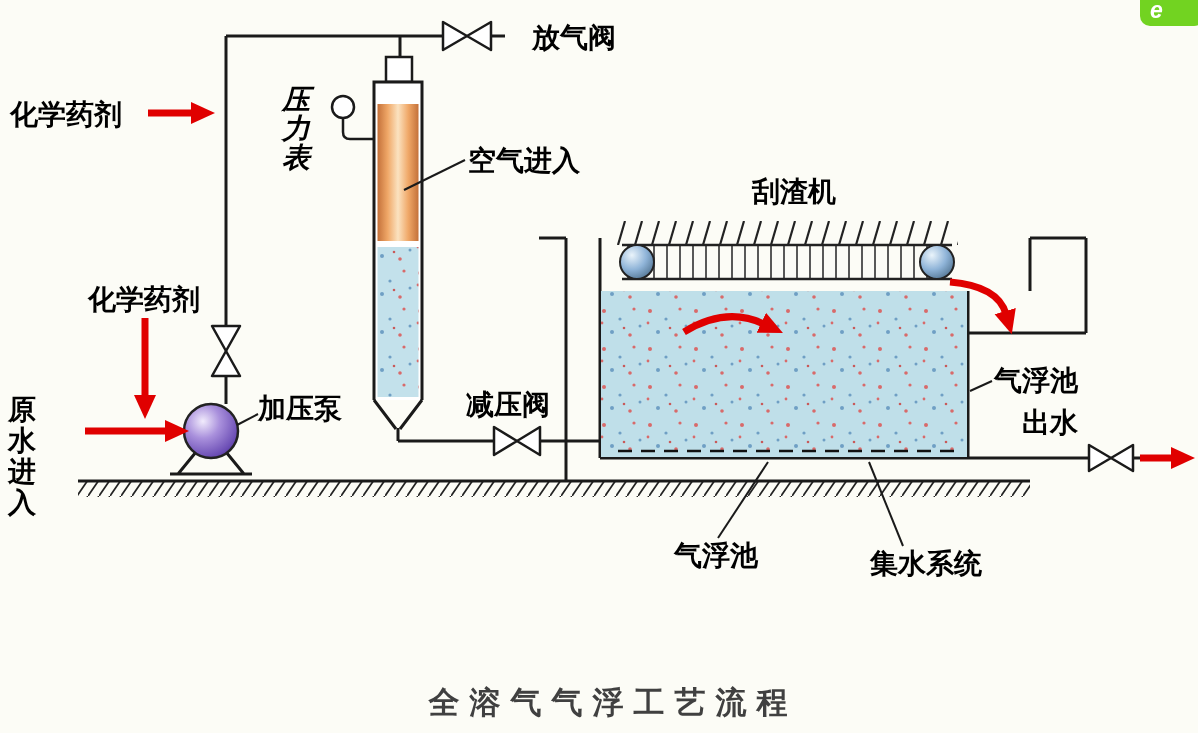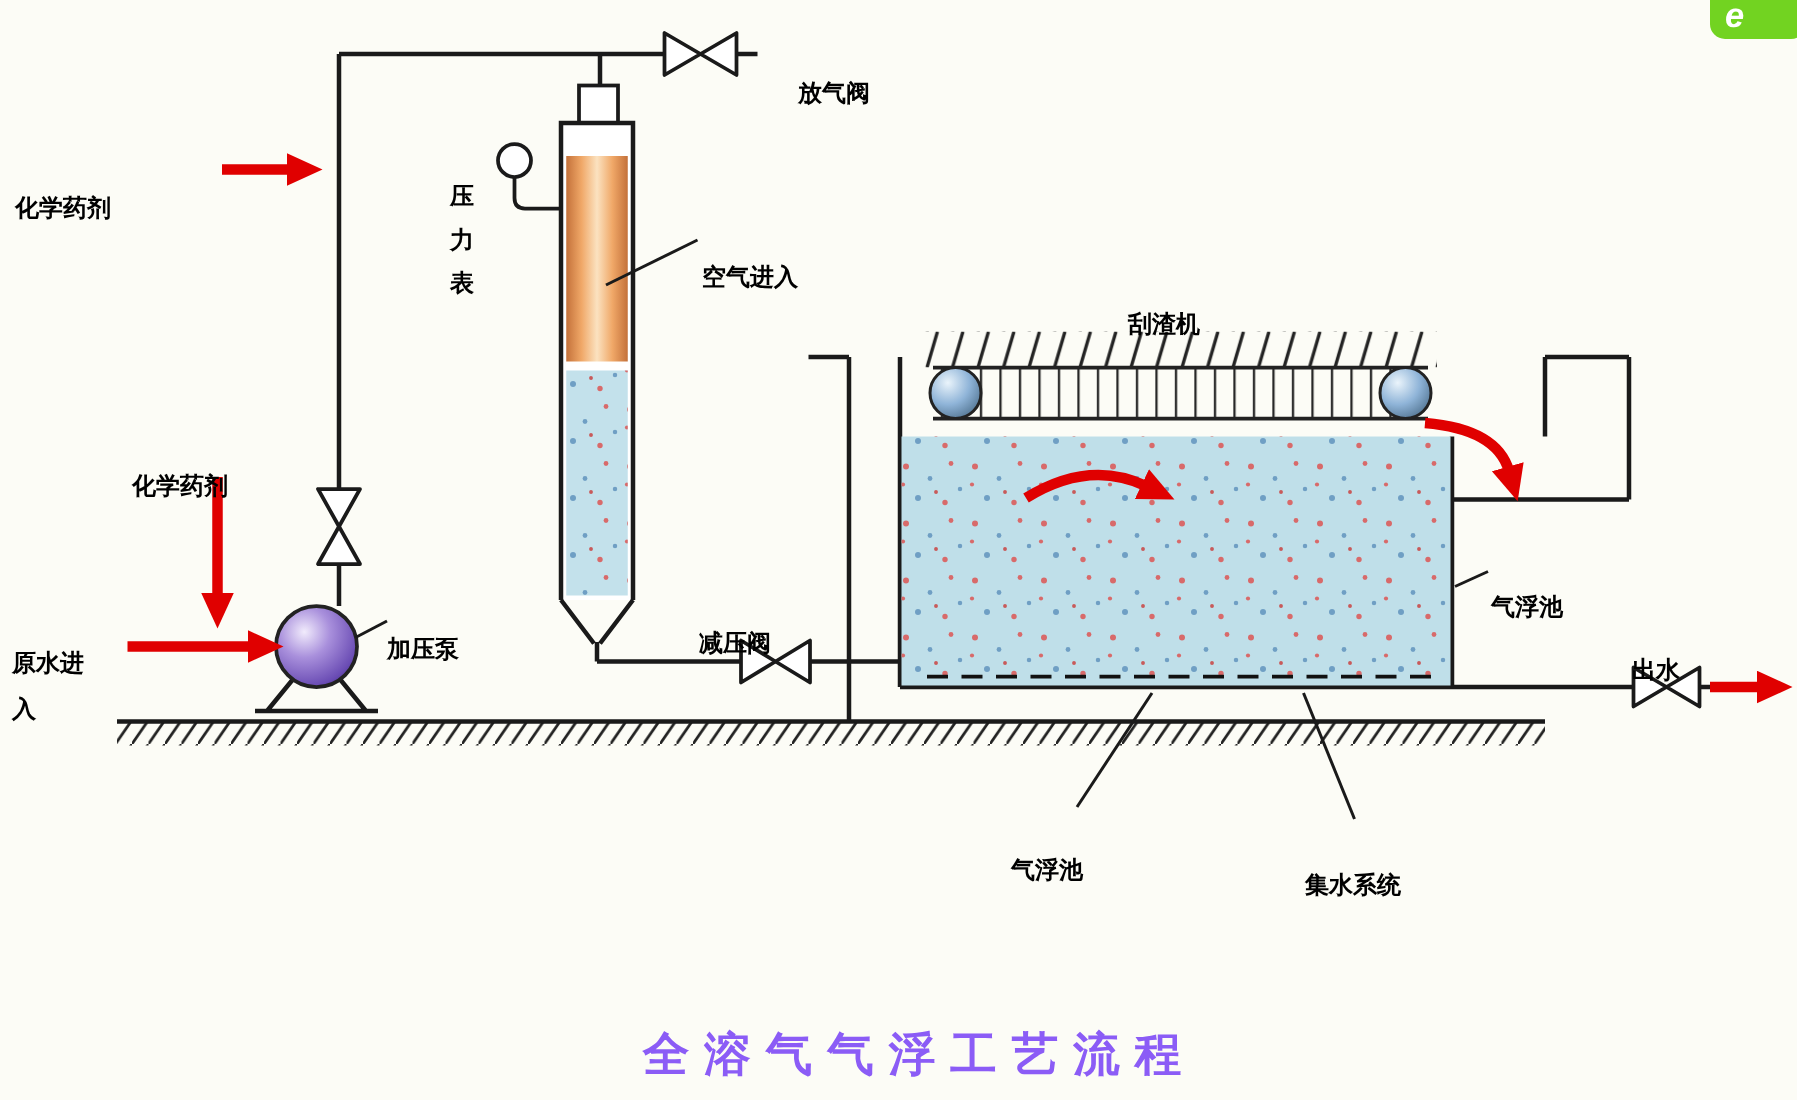--- a/index.html
+++ b/index.html
@@ -4,33 +4,33 @@
 <style>
   html,body { margin:0; padding:0; }
   body {
     width:1198px; height:733px; position:relative; overflow:hidden;
     background:#fcfcf6;
     font-family:"Liberation Sans", sans-serif;
   }
   .stage { position:absolute; left:0; top:0; width:1198px; height:733px; }
   svg.diagram { position:absolute; left:0; top:0; }
   .label {
-    position:absolute; color:#000; font-weight:bold; font-size:16px;
-    white-space:nowrap; line-height:1.15; z-index:5;margin-top:32px;
+    position:absolute; color:#000; font-weight:bold; font-size:28px;
+    white-space:nowrap; line-height:1.15; z-index:5;
   }
   .vtext {  
     width:30px; white-space:normal; word-break:break-all;
     line-height:29px; text-align:center;
   }
   .wrap2 {  
     width:54px; white-space:normal; word-break:break-all; line-height:31px;font-family:Liberation Mono, monospace;
   }
   .title {
     position:absolute; left:0; right:0; top:682px; text-align:center;
-    font-size:31px; font-weight:bold; letter-spacing:10px; color:#8b5cf6;
+    font-size:31px; font-weight:bold; letter-spacing:10px; color:#404040;
     font-family:"Liberation Serif", serif; z-index:5;margin-left:28px;
   }
   .logo {
     position:absolute; top:-14px; right:-6px; width:64px; height:40px;
     background:#72d321; border-radius:10px; color:#fff; z-index:6;
     font-size:23px; font-weight:bold; font-style:italic;
     display:flex; align-items:flex-end; padding:0 0 2px 10px; box-sizing:border-box;
   }
 </style>
 </head>
@@ -176,29 +176,29 @@
     <line x1="465" y1="160" x2="404" y2="190"></line>
     <line x1="258" y1="414" x2="237" y2="425"></line>
     <line x1="992" y1="381" x2="970" y2="391"></line>
     <line x1="718" y1="538" x2="768" y2="462"></line>
     <line x1="903" y1="546" x2="869" y2="462"></line>
   </g>
 </svg>
 
   <div class="label" style="left:10px; top:99px;">化学药剂</div>
   <div class="label" style="left:532px; top:22px;">放气阀</div>
-  <div class="label vtext" style="left:293px; top:85px;">压力表</div>
+  <div class="label vtext" style="left:281px; top:85px;font-style:italic;">压力表</div>
   <div class="label" style="left:468px; top:145px;">空气进入</div>
   <div class="label" style="left:88px; top:284px;">化学药剂</div>
   <div class="label wrap2" style="left:8px; top:396px;">原水进入</div>
   <div class="label" style="left:258px; top:393px;">加压泵</div>
   <div class="label" style="left:466px; top:389px;">减压阀</div>
   <div class="label" style="left:752px; top:176px;">刮渣机</div>
   <div class="label" style="left:994px; top:365px;">气浮池</div>
-  <div class="label" style="left:1088px; top:407px;">出水</div>
+  <div class="label" style="left:1022px; top:407px;">出水</div>
   <div class="label" style="left:674px; top:540px;">气浮池</div>
   <div class="label" style="left:870px; top:550px;font-family:Liberation Mono, monospace;">集水系统</div>
 
   <div class="title">全溶气气浮工艺流程</div>
 
   <div class="logo">
     <span>e</span>
   </div>
 </div>
 

